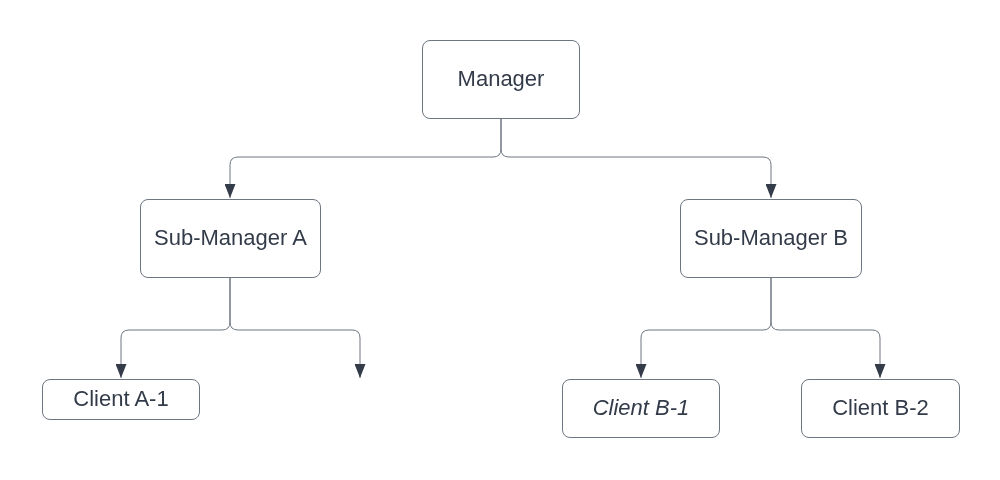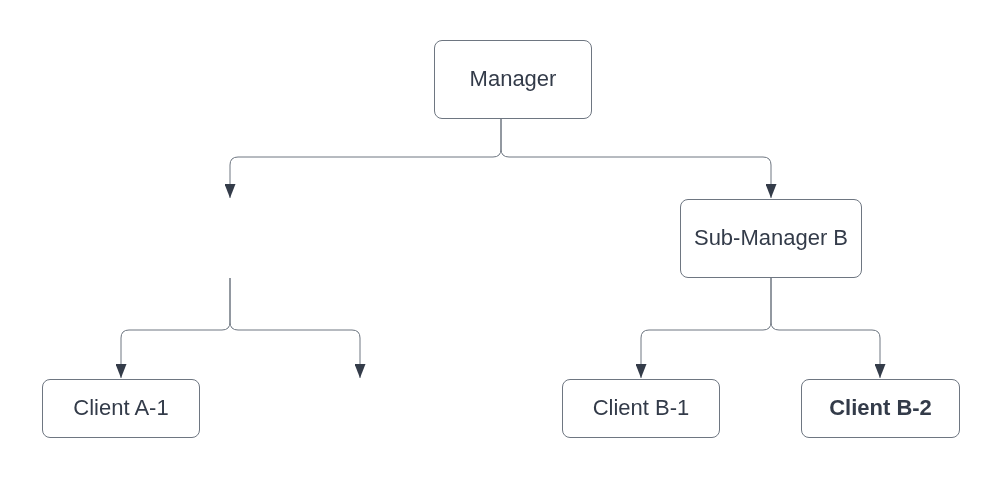--- a/index.html
+++ b/index.html
@@ -32,27 +32,27 @@
     display: flex;
     align-items: center;
     justify-content: center;
     color: #333B49;
     font-size: 22px;
     line-height: 1.2;
     white-space: nowrap;
   }
   .node span { display: inline-block; }
   
-  .n-manager   { left: 422px; top: 40px;  width: 158px; height: 79px; margin-left: 12px; }
+  .n-manager   { left: 422px; top: 40px;  width: 158px; height: 79px; }
   .n-sub-a     { left: 140px; top: 199px; width: 181px; height: 79px; }
   .n-sub-b     { left: 680px; top: 199px; width: 182px; height: 79px; align-items: center; }
-  .n-client-a1 { left: 42px;  top: 379px; width: 158px; height: 59px; align-items: center; }
+  .n-client-a1 { left: 42px;  top: 379px; width: 158px; height: 41px; align-items: center; }
   .n-client-a2 { left: 281px; top: 379px; width: 159px; height: 59px; }
-  .n-client-b1 { left: 562px; top: 379px; width: 158px; height: 59px; }
-  .n-client-b2 { left: 801px; top: 379px; width: 159px; height: 59px; font-weight: bold; }
+  .n-client-b1 { left: 562px; top: 379px; width: 158px; height: 59px; font-style: italic; }
+  .n-client-b2 { left: 801px; top: 379px; width: 159px; height: 59px; }
   .edge {
     fill: none;
     stroke: #6E7681;
     stroke-width: 1;
   }
 </style>
 </head>
 <body>
 
 <div class="canvas">
@@ -68,20 +68,23 @@
     <path class="edge" d="M 230 278 L 230 322 Q 230 330 222 330 L 129 330 Q 121 330 121 338 L 121 378" marker-end="url(#arrow)"></path>
     <path class="edge" d="M 230 278 L 230 322 Q 230 330 238 330 L 352 330 Q 360 330 360 338 L 360 378" marker-end="url(#arrow)"></path>
     <path class="edge" d="M 771 278 L 771 322 Q 771 330 763 330 L 649 330 Q 641 330 641 338 L 641 378" marker-end="url(#arrow)"></path>
     <path class="edge" d="M 771 278 L 771 322 Q 771 330 779 330 L 872 330 Q 880 330 880 338 L 880 378" marker-end="url(#arrow)"></path>
   </svg>
 
   <div class="node n-manager">
     <span>Manager</span>
   </div>
 
+  <div class="node n-sub-a">
+    <span>Sub-Manager A</span>
+  </div>
 
   <div class="node n-sub-b">
     <span>Sub-Manager B</span>
   </div>
 
   <div class="node n-client-a1">
     <span>Client A-1</span>
   </div>
 
 

